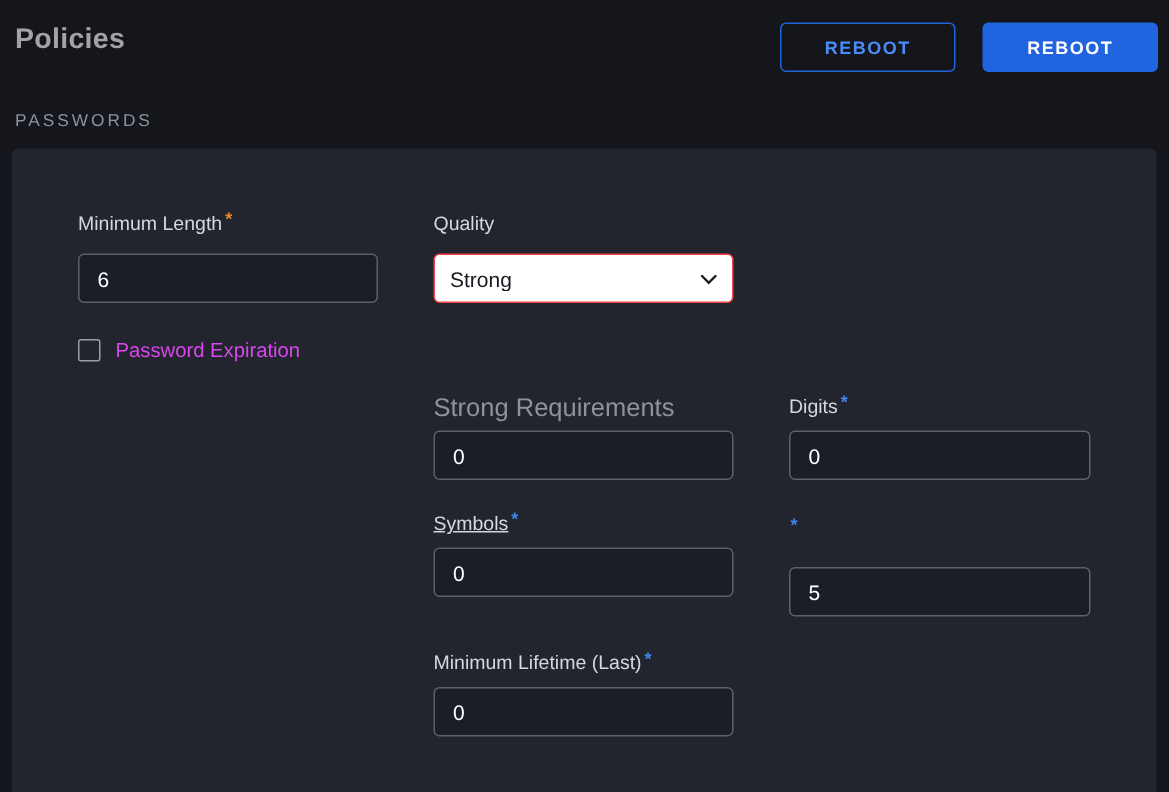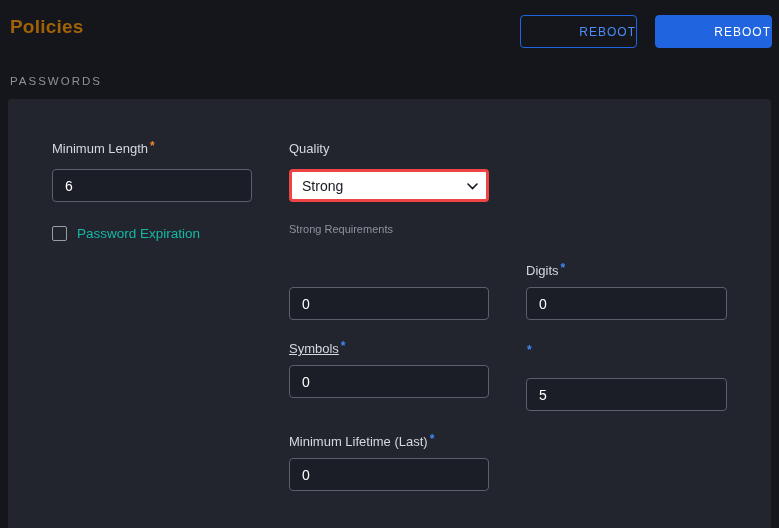--- a/index.html
+++ b/index.html
@@ -1,56 +1,56 @@
 <!DOCTYPE html>
 <html style="--page-bg: #14161c; --panel-bg: #22252e; --accent: #2065df; --accent-text: #4b8df8; --input-bg: #1b1e26; --input-border: #5c606a; --label: #d6d8dd; --muted: #8f929b; --required-orange: #f0862b; --required-blue: #3f87f5;"><head>
 <meta charset="utf-8">
 <style>
   * { margin:0; padding:0; box-sizing:border-box; }
   html,body { background:#0e0f14; font-family:"Liberation Sans","DejaVu Sans",sans-serif; }
   .screen { position:relative; width:779px; height:528px; background:var(--page-bg,#14161c); overflow:hidden; }
 
-  .title { position:absolute; left:10px; top:16px; font-size:19px; font-weight:700; color:#a16207; letter-spacing:.2px; }
+  .title { position:absolute; left:10px; top:16px; font-size:19px; font-weight:700; color:#a3a3a3; letter-spacing:.2px; }
 
-  .btn { position:absolute; height:33px; border-radius:4px; font-size:12px; font-weight:400;
-         letter-spacing:1px; cursor:pointer; font-family:inherit; text-align:right; }
+  .btn { position:absolute; height:33px; border-radius:4px; font-size:12px; font-weight:700;
+         letter-spacing:1px; cursor:pointer; font-family:inherit; text-align:center; }
   .btn-outline { left:520px; top:15px; width:117px; background:transparent;
                  border:1px solid var(--accent,#2065df); color:var(--accent-text,#4b8df8); }
   .btn-solid { left:655px; top:15px; width:117px; background:var(--accent,#2065df);
                border:1px solid var(--accent,#2065df); color:#ffffff; }
 
   .section-label { position:absolute; left:10px; top:63px; font-size:11.5px; letter-spacing:2px;
                    color:var(--muted,#8f929b);margin-top:12px; }
 
   .panel { position:absolute; left:8px; top:99px; width:763px; height:488px;
            background:var(--panel-bg,#22252e); border-radius:4px; }
 
   .field-label { position:absolute; font-size:13px; color:var(--label,#d6d8dd); line-height:16px; }
-  .muted-label { position:absolute; font-size:11px; color:var(--muted,#8f929b); }
+  .muted-label { position:absolute; font-size:17px; color:var(--muted,#8f929b);margin-top:39px; }
 
   .req { font-size:12px; font-weight:700; margin-left:2px; vertical-align:top; line-height:10px; display:inline-block; }
   .req-orange { color:var(--required-orange,#f0862b); }
   .req-blue   { color:var(--required-blue,#3f87f5); }
   .req-block  { display:block; margin-left:1px; margin-top:4px; }
 
   .text-input { position:absolute; height:33px; background:var(--input-bg,#1b1e26);
                 border:1px solid var(--input-border,#5c606a); border-radius:4px;
                 color:#ffffff; font-size:14px; padding:0 12px; font-family:inherit; outline:none; }
 
   .select-wrap { position:absolute; width:200px; height:33px; }
   .quality-select { width:100%; height:100%; appearance:none; -webkit-appearance:none; -moz-appearance:none;
-                    background:#ffffff; color:#171a20; border:3px solid #ef4444; border-radius:4px;
+                    background:#ffffff; color:#171a20; border:1px solid #ef4444; border-radius:4px;
                     font-size:14px; padding:0 28px 0 10px; font-family:inherit; cursor:pointer; outline:none; }
   .chevron { position:absolute; right:11px; top:14px; pointer-events:none; line-height:0; }
 
   .checkbox-row { position:absolute; left:44px; top:127px; display:flex; align-items:center; cursor:pointer; }
   .checkbox { appearance:none; -webkit-appearance:none; width:15px; height:15px;
               border:1px solid #9a9da5; border-radius:2px; background:transparent;
               margin:0 10px 0 0; cursor:pointer; flex:none; }
-  .checkbox-label { font-size:13.5px; color:#14b8a6; }
+  .checkbox-label { font-size:13.5px; color:#d946ef; }
 </style>
 </head>
 <body>
 
 <div class="screen">
 
   <h1 class="title">Policies</h1>
   <button class="btn btn-outline">REBOOT</button>
   <button class="btn btn-solid">REBOOT</button>
 

